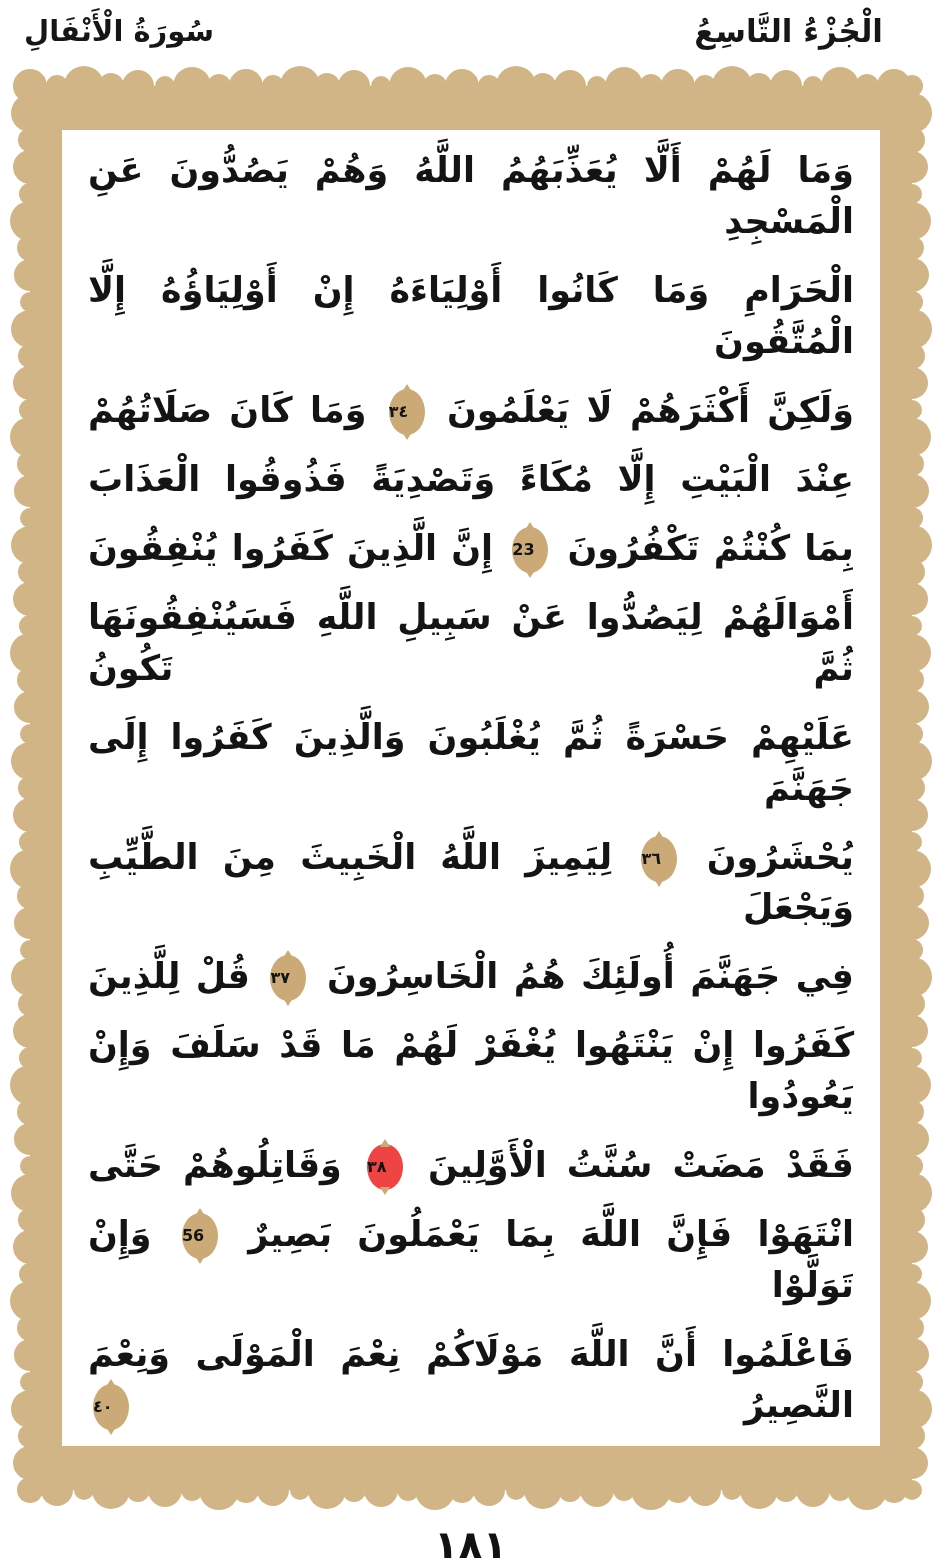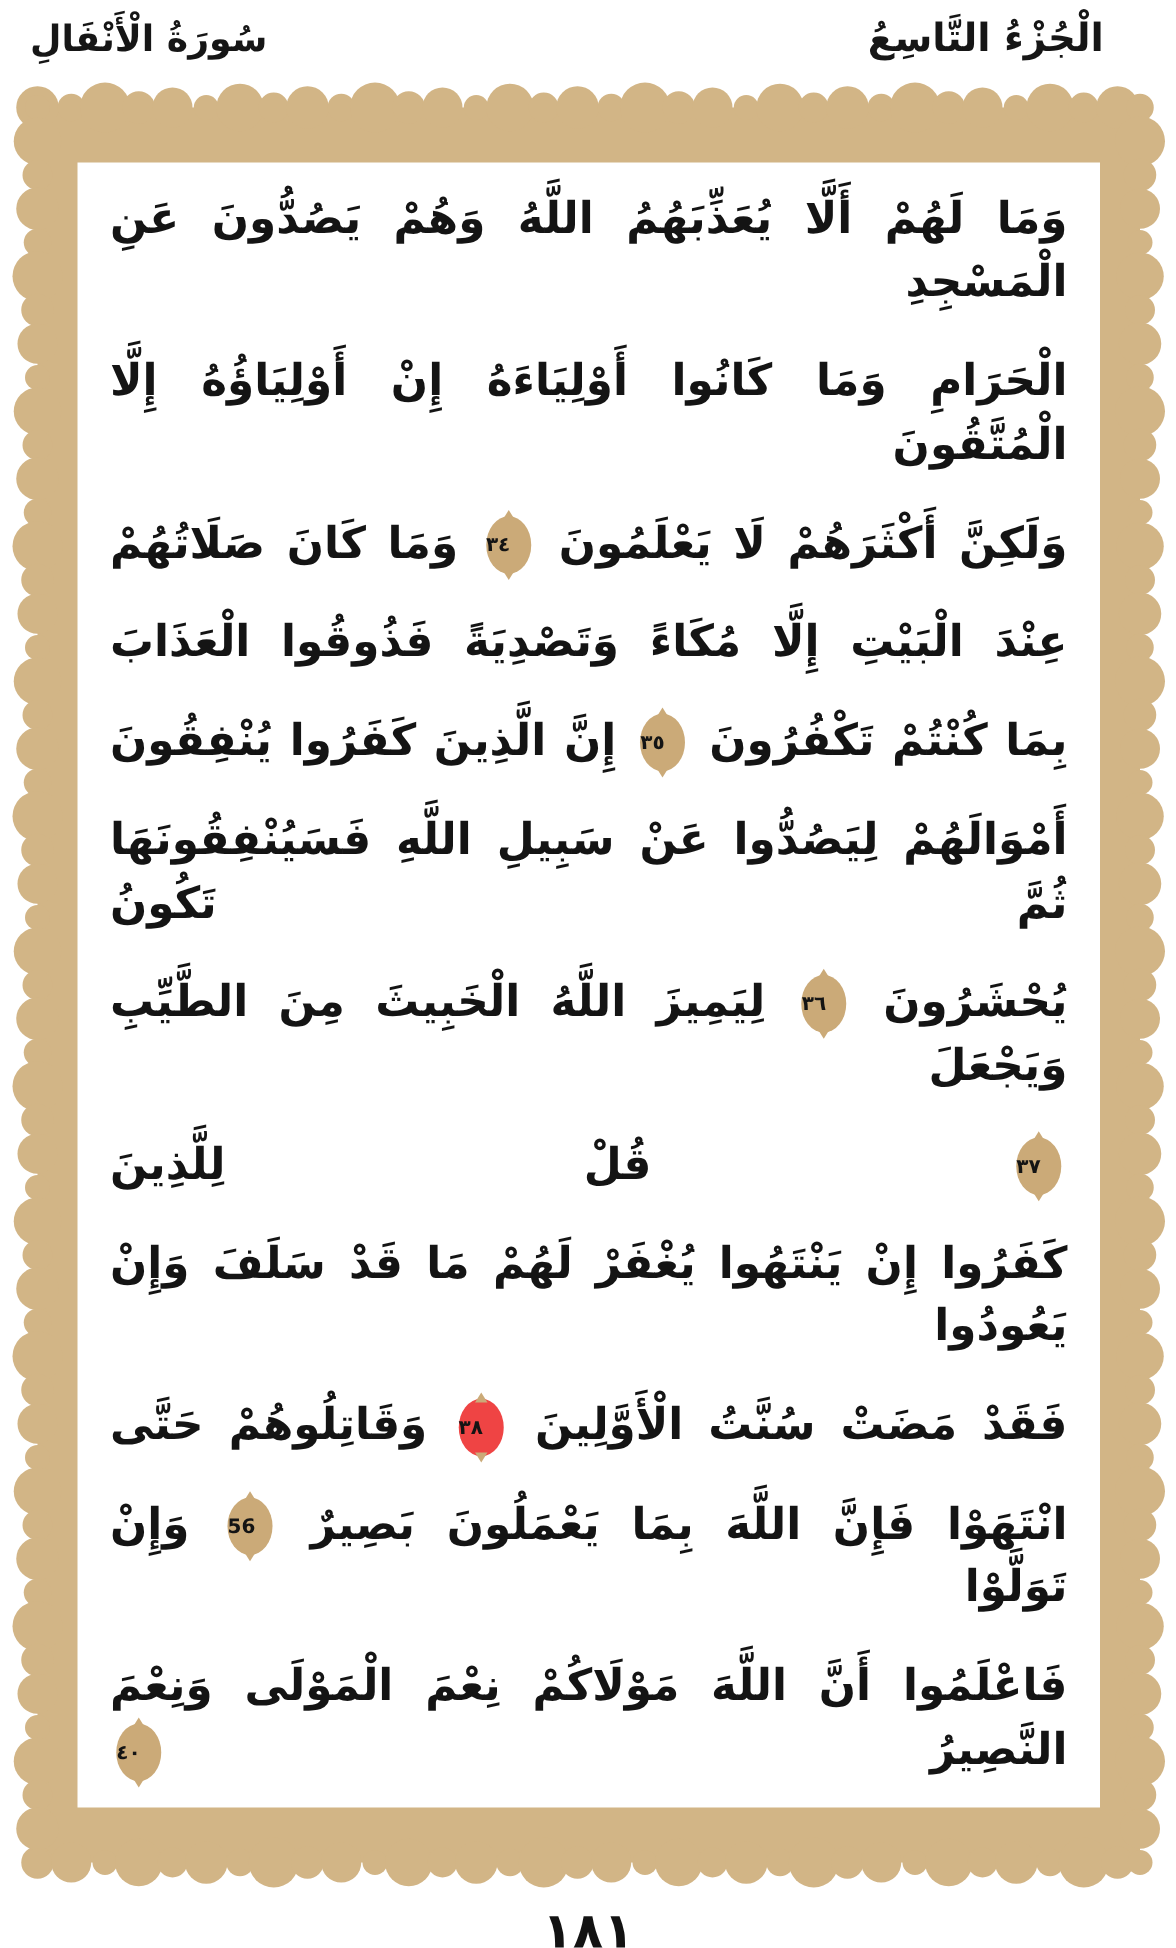--- a/index.html
+++ b/index.html
@@ -221,27 +221,28 @@
     </svg>
 
   <div class="text-block">
       <div class="qline"><span class="seg">وَمَا لَهُمْ أَلَّا يُعَذِّبَهُمُ اللَّهُ وَهُمْ يَصُدُّونَ عَنِ الْمَسْجِدِ</span> </div>
       <div class="qline"><span class="seg">الْحَرَامِ وَمَا كَانُوا أَوْلِيَاءَهُ إِنْ أَوْلِيَاؤُهُ إِلَّا الْمُتَّقُونَ</span> </div>
       <div class="qline"><span class="seg">وَلَكِنَّ أَكْثَرَهُمْ لَا يَعْلَمُونَ</span> <span class="vmark" style="background: rgb(203, 170, 120); border-bottom-color: rgb(203, 170, 120); border-top-color: rgb(203, 170, 120); color: rgb(203, 170, 120);">
           <span class="vnum">٣٤</span>
         </span> <span class="seg">وَمَا كَانَ صَلَاتُهُمْ</span> </div>
       <div class="qline"><span class="seg">عِنْدَ الْبَيْتِ إِلَّا مُكَاءً وَتَصْدِيَةً فَذُوقُوا الْعَذَابَ</span> </div>
       <div class="qline"><span class="seg">بِمَا كُنْتُمْ تَكْفُرُونَ</span> <span class="vmark" style="background: rgb(203, 170, 120); border-bottom-color: rgb(203, 170, 120); border-top-color: rgb(203, 170, 120); color: rgb(203, 170, 120);">
-          <span class="vnum">٣٥</span>
+          <span class="vnum">23</span>
         </span> <span class="seg">إِنَّ الَّذِينَ كَفَرُوا يُنْفِقُونَ</span> </div>
       <div class="qline"><span class="seg">أَمْوَالَهُمْ لِيَصُدُّوا عَنْ سَبِيلِ اللَّهِ فَسَيُنْفِقُونَهَا ثُمَّ تَكُونُ</span> </div>
+      <div class="qline"><span class="seg">عَلَيْهِمْ حَسْرَةً ثُمَّ يُغْلَبُونَ وَالَّذِينَ كَفَرُوا إِلَى جَهَنَّمَ</span> </div>
       <div class="qline"><span class="seg">يُحْشَرُونَ</span> <span class="vmark" style="background: rgb(203, 170, 120); border-bottom-color: rgb(203, 170, 120); border-top-color: rgb(203, 170, 120); color: rgb(203, 170, 120);">
           <span class="vnum">٣٦</span>
         </span> <span class="seg">لِيَمِيزَ اللَّهُ الْخَبِيثَ مِنَ الطَّيِّبِ وَيَجْعَلَ</span> </div>
-      <div class="qline"> <span class="vmark" style="background: rgb(203, 170, 120); border-bottom-color: rgb(203, 170, 120); border-top-color: rgb(203, 170, 120); color: rgb(203, 170, 120);">
+      <div class="qline"><span class="seg">فِي جَهَنَّمَ أُولَئِكَ هُمُ الْخَاسِرُونَ</span> <span class="vmark" style="background: rgb(203, 170, 120); border-bottom-color: rgb(203, 170, 120); border-top-color: rgb(203, 170, 120); color: rgb(203, 170, 120);">
           <span class="vnum">٣٧</span>
         </span> <span class="seg">قُلْ لِلَّذِينَ</span> </div>
       <div class="qline"><span class="seg">كَفَرُوا إِنْ يَنْتَهُوا يُغْفَرْ لَهُمْ مَا قَدْ سَلَفَ وَإِنْ يَعُودُوا</span> </div>
       <div class="qline"><span class="seg">فَقَدْ مَضَتْ سُنَّتُ الْأَوَّلِينَ</span> <span class="vmark" style="background: #ef4444; border-bottom-color: rgb(203, 170, 120); border-top-color: rgb(203, 170, 120); color: rgb(203, 170, 120);">
           <span class="vnum">٣٨</span>
         </span> <span class="seg">وَقَاتِلُوهُمْ حَتَّى</span> </div>
       <div class="qline"><span class="seg">انْتَهَوْا فَإِنَّ اللَّهَ بِمَا يَعْمَلُونَ بَصِيرٌ</span> <span class="vmark" style="background: rgb(203, 170, 120); border-bottom-color: rgb(203, 170, 120); border-top-color: rgb(203, 170, 120); color: rgb(203, 170, 120);">
           <span class="vnum">56</span>
         </span> <span class="seg">وَإِنْ تَوَلَّوْا</span> </div>
       <div class="qline"><span class="seg">فَاعْلَمُوا أَنَّ اللَّهَ مَوْلَاكُمْ نِعْمَ الْمَوْلَى وَنِعْمَ النَّصِيرُ</span> <span class="vmark" style="background: rgb(203, 170, 120); border-bottom-color: rgb(203, 170, 120); border-top-color: rgb(203, 170, 120); color: rgb(203, 170, 120);">

